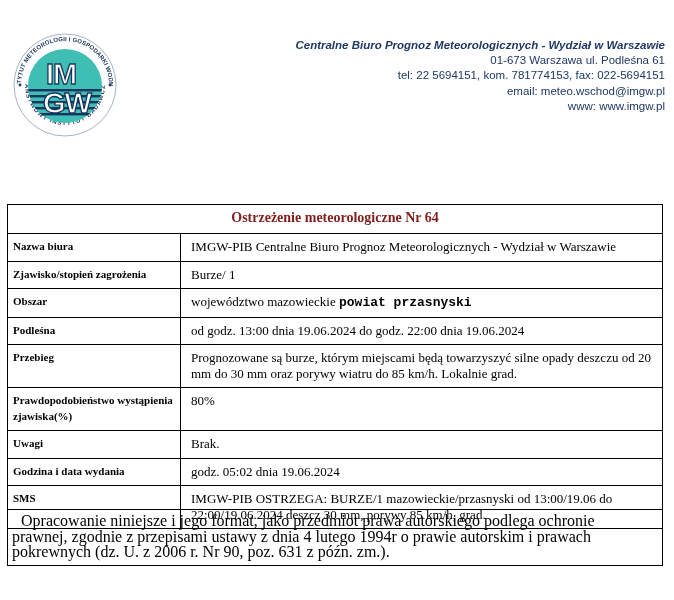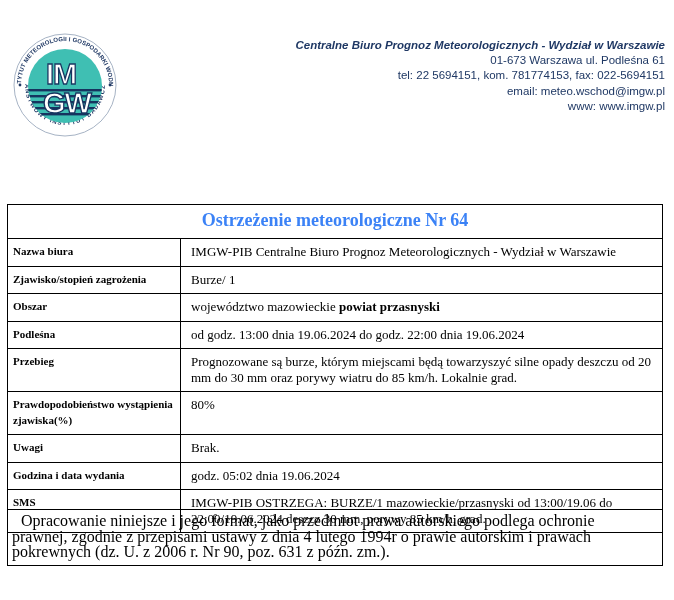--- a/index.html
+++ b/index.html
@@ -41,38 +41,38 @@
     border-collapse: collapse;
     table-layout: fixed;
     color: #000;
     font-family: "Liberation Serif", serif;
   }
   table.warning td {
     border: 1px solid #000;
     vertical-align: top;
   }
   td.title-cell {
-    color: #3b82f6;
+    color: #7f1d1d;
     font-weight: 700;
-    font-size: 18px;
+    font-size: 14px;
     text-align: center;
     padding: 5px 2px 7px;
   }
   td.label-cell {
     font-weight: 700;
     font-size: 11px;
     padding: 5px 4px 6px 5px;
     line-height: 15.5px;
   }
   td.value-cell {
     font-size: 13px;
     padding: 5px 8px 6px 10px;
     line-height: 15.5px;
   }
-  td.value-cell .b { font-weight: 700; }
+  td.value-cell .b { font-weight: 700; font-family: Liberation Mono, monospace; }
 
   
   .footer-box {
     position: absolute;
     left: 7px;
     top: 509px;
     width: 656px;
     box-sizing: border-box;
     border: 1px solid #000;
     padding: 3px 8px 5px 4px;

